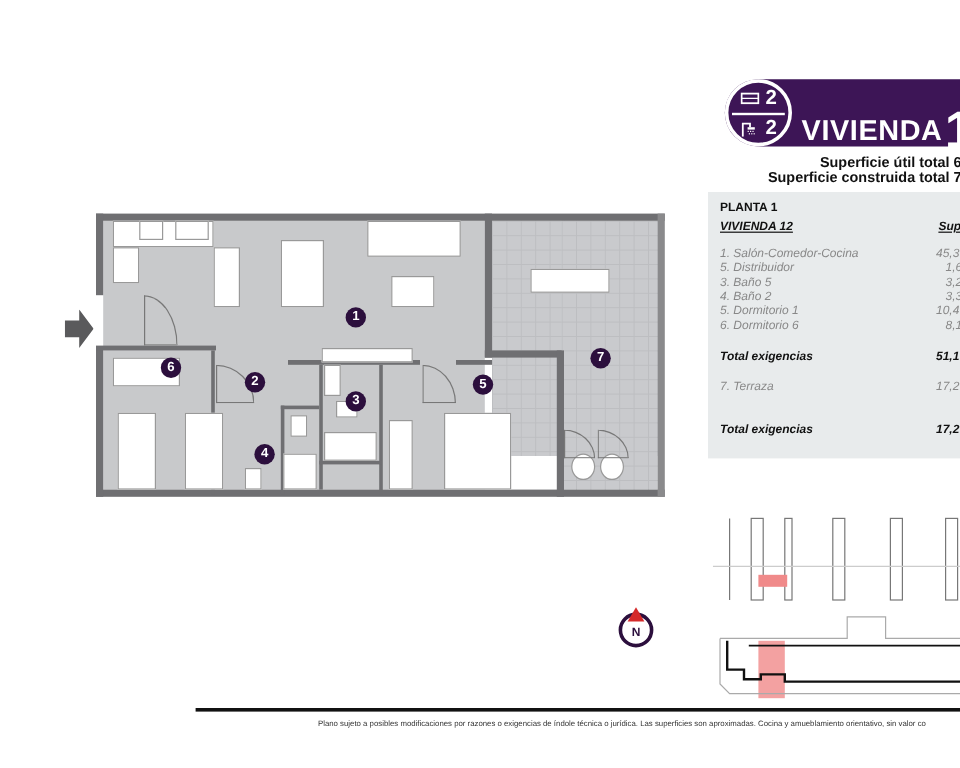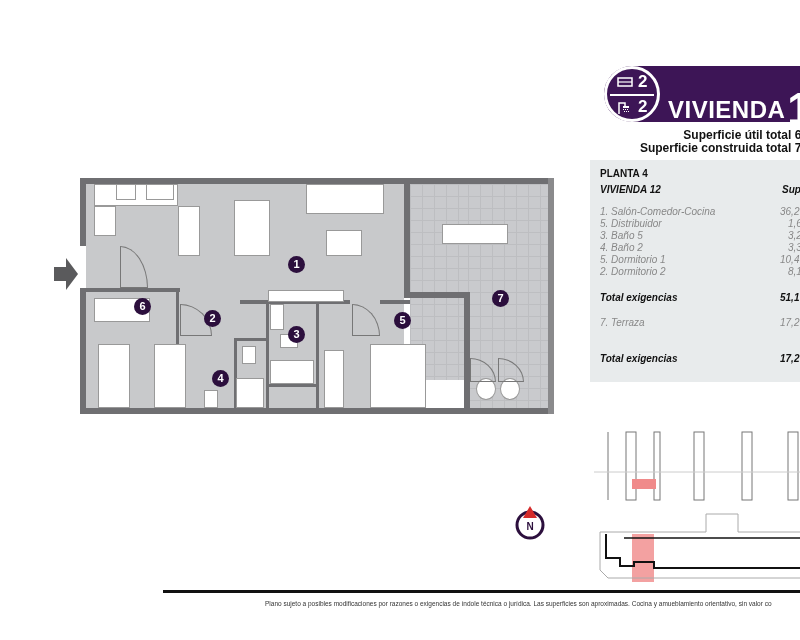--- a/index.html
+++ b/index.html
@@ -11,21 +11,21 @@
   .badge .divider{position:absolute;left:3px;right:3px;top:25px;height:2px;background:#fff;}
   .badge .num{position:absolute;color:#fff;font-weight:bold;font-size:17px;left:31px;}
   .badge .ic{position:absolute;left:10px;width:16px;height:14px;}
   .banner-title{left:668px;top:78px;color:#fff;font-weight:bold;font-size:24px;letter-spacing:0.5px;white-space:nowrap;}
   .banner-title .big{font-size:44px;position:relative;top:6px;margin-left:2px;}
   .surf{right:-8px;font-weight:bold;font-size:12px;color:#111;white-space:nowrap;text-align:right;}
   
   .panel{left:590px;top:160px;width:215px;height:222px;background:#e8ebec;}
   .panel .t{position:absolute;font-size:10px;white-space:nowrap;}
   .panel .h{font-weight:bold;color:#111;}
-  .panel .it{font-style:italic;}
+  .panel .it{font-style:italic;text-decoration:underline;}
   .panel .row{color:#888;font-style:italic;}
   .panel .tot{font-weight:bold;font-style:italic;color:#111;}
   
   .plan{left:80px;top:178px;width:474px;height:236px;}
   .wall{position:absolute;background:#6f6f72;}
   .floor{position:absolute;background:#c8c9cb;}
   .terr{position:absolute;background:#c9cacd;background-image:linear-gradient(#bdbec1 1px,transparent 1px),linear-gradient(90deg,#bdbec1 1px,transparent 1px);background-size:12px 12px;}
   .furn{position:absolute;background:#fff;border:1px solid #999;box-sizing:border-box;}
   .lbl{position:absolute;width:17px;height:17px;border-radius:50%;background:#2c0f3d;color:#fff;font-weight:bold;font-size:11px;line-height:17px;text-align:center;}
   .door{position:absolute;border:1px solid #777;border-radius:0 100% 0 0;box-sizing:border-box;}
@@ -59,35 +59,35 @@
         <rect x="11" y="11" width="1" height="1"></rect>
       </g>
     </svg>
   <span class="num" style="top:28px">2</span>
 </div>
 <div class="abs banner-title"><span>VIVIENDA</span><span class="big">12</span></div>
 <div class="abs surf" style="top:128px">Superficie útil total 68</div>
 <div class="abs surf" style="top:141px">Superficie construida total 78</div>
 
 <div class="abs panel">
-  <div class="t h" style="left:10px;top:8px">PLANTA 4</div>
+  <div class="t h" style="left:10px;top:8px">PLANTA 1</div>
   <div class="t h it" style="left:10px;top:24px">VIVIENDA 12</div>
   <div class="t h it" style="left:192px;top:24px">Sup.</div>
 
   <div class="t row" style="left:10px;top:46px">1. Salón-Comedor-Cocina</div>
-  <div class="t row" style="left:190px;top:46px">36,2</div>
+  <div class="t row" style="left:190px;top:46px">45,3</div>
   <div class="t row" style="left:10px;top:58px">5. Distribuidor</div>
   <div class="t row" style="left:198px;top:58px">1,6</div>
   <div class="t row" style="left:10px;top:70px">3. Baño 5</div>
   <div class="t row" style="left:198px;top:70px">3,2</div>
   <div class="t row" style="left:10px;top:82px">4. Baño 2</div>
   <div class="t row" style="left:198px;top:82px">3,3</div>
   <div class="t row" style="left:10px;top:94px">5. Dormitorio 1</div>
   <div class="t row" style="left:190px;top:94px">10,4</div>
-  <div class="t row" style="left:10px;top:106px">2. Dormitorio 2</div>
+  <div class="t row" style="left:10px;top:106px">6. Dormitorio 6</div>
   <div class="t row" style="left:198px;top:106px">8,1</div>
 
   <div class="t tot" style="left:10px;top:132px">Total exigencias</div>
   <div class="t tot" style="left:190px;top:132px">51,1</div>
 
   <div class="t row" style="left:10px;top:157px">7. Terraza</div>
   <div class="t row" style="left:190px;top:157px">17,2</div>
 
   <div class="t tot" style="left:10px;top:193px">Total exigencias</div>
   <div class="t tot" style="left:190px;top:193px">17,2</div>

